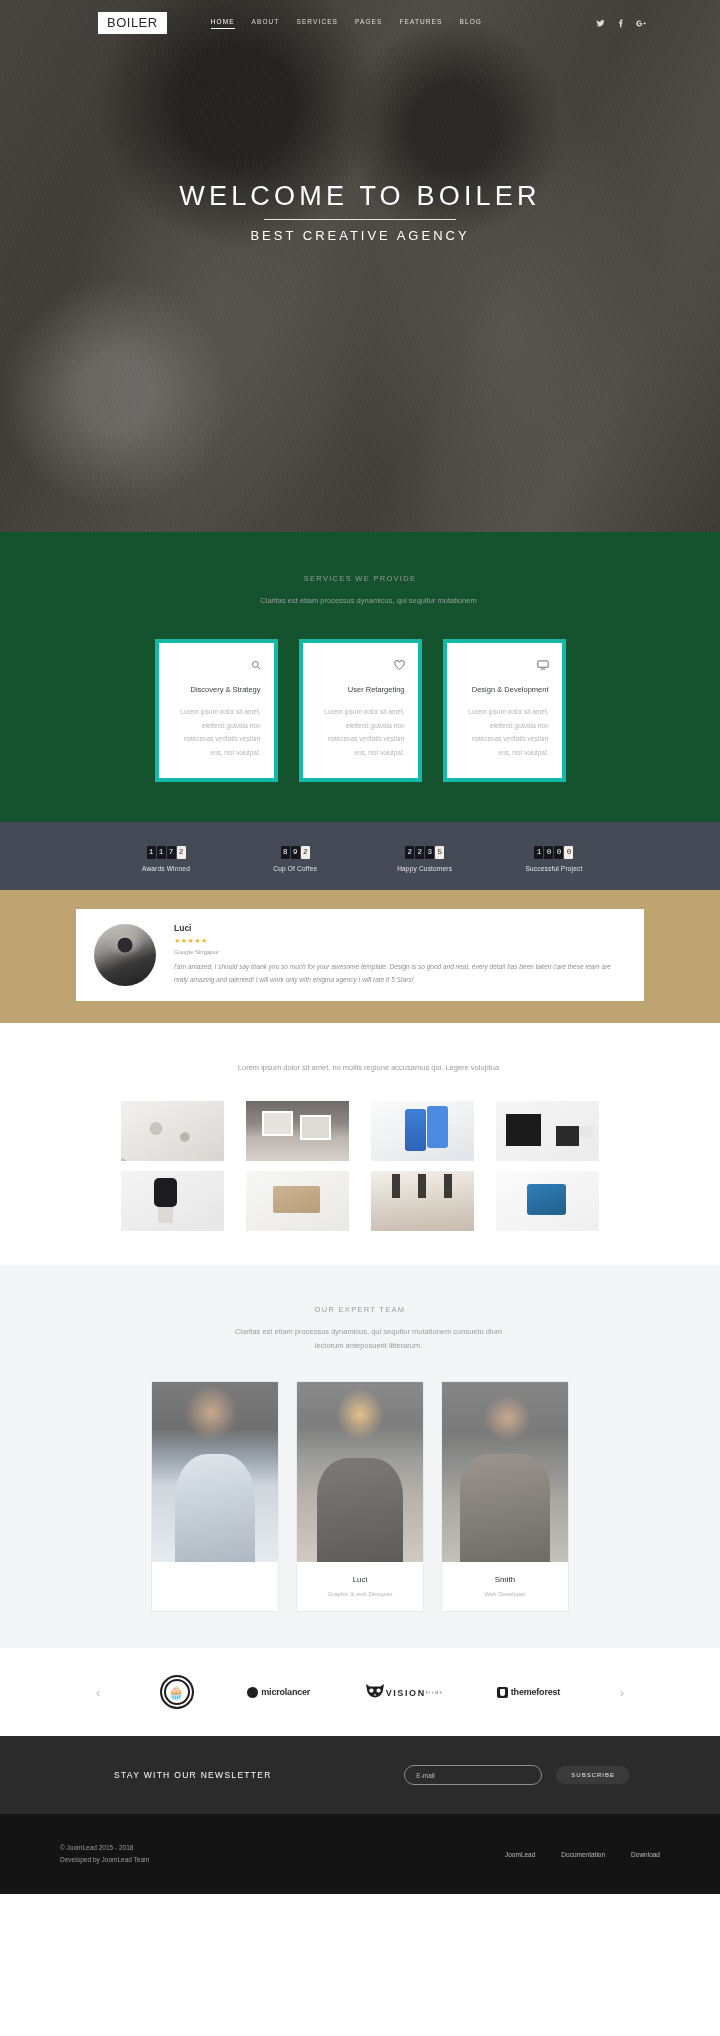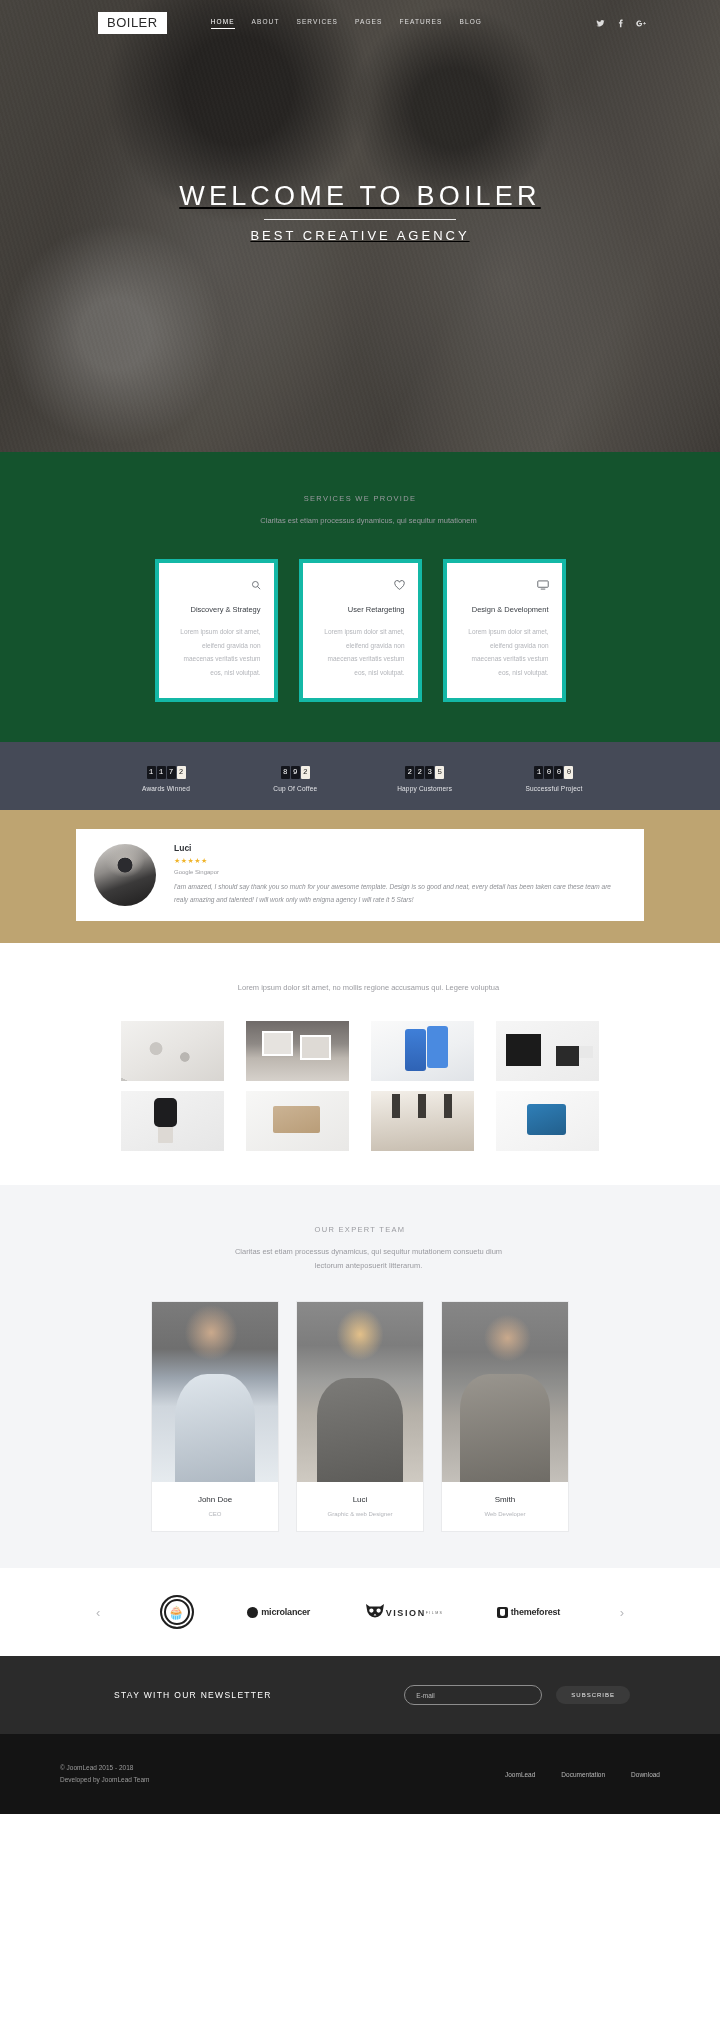--- a/index.html
+++ b/index.html
@@ -11,21 +11,21 @@
     height: 2036px;
     overflow: hidden;
     -webkit-font-smoothing: antialiased;
   }
   .page { width: 720px; position: relative; }
 
   
   .hero {
     position: relative;
     width: 720px;
-    height: 452px;
+    height: 532px;
     overflow: hidden;
     background: #7f1d1d;
   }
   .hero-photo {
     position: absolute; inset: 0;
     background:
       radial-gradient(circle at 16% 74%, rgba(240,238,234,0.55) 0 5%, rgba(0,0,0,0) 16%),
       radial-gradient(circle at 33% 20%, rgba(25,23,22,0.85) 0 9%, rgba(0,0,0,0) 22%),
       radial-gradient(circle at 63% 24%, rgba(30,28,26,0.8) 0 7%, rgba(0,0,0,0) 18%),
       radial-gradient(ellipse 32% 60% at 30% 58%, rgba(150,146,140,0.75), rgba(0,0,0,0) 70%),
@@ -85,21 +85,20 @@
     line-height: 1;
     display: inline-flex;
   }
   .socials svg { display: block; }
 
   .hero-center {
     position: absolute;
     left: 0; right: 0; top: 182px;
     text-align: center;
     z-index: 4;
-    text-decoration: underline;
   }
   .hero-title {
     color: #fff;
     font-size: 27px;
     font-weight: 300;
     letter-spacing: 4.2px;
     line-height: 1.1;
   }
   .hero-divider {
     width: 192px; height: 1px;
@@ -516,24 +515,20 @@
     </div>
   </section>
 
   <section class="team">
     <div class="sec-title">OUR EXPERT TEAM</div>
     <div class="sec-sub">Claritas est etiam processus dynamicus, qui sequitur mutationem consuetu dium</div>
     <div class="sec-sub">lectorum anteposuerit litterarum.</div>
     <div class="team-row">
       <div class="member">
         <div class="member-photo m1"></div>
-        <div class="member-meta">
-          <div class="m-name">John Doe</div>
-          <div class="m-role">CEO</div>
-        </div>
       </div>
       <div class="member">
         <div class="member-photo m2"></div>
         <div class="member-meta">
           <div class="m-name">Luci</div>
           <div class="m-role">Graphic &amp; web Designer</div>
         </div>
       </div>
       <div class="member">
         <div class="member-photo m3"></div>

